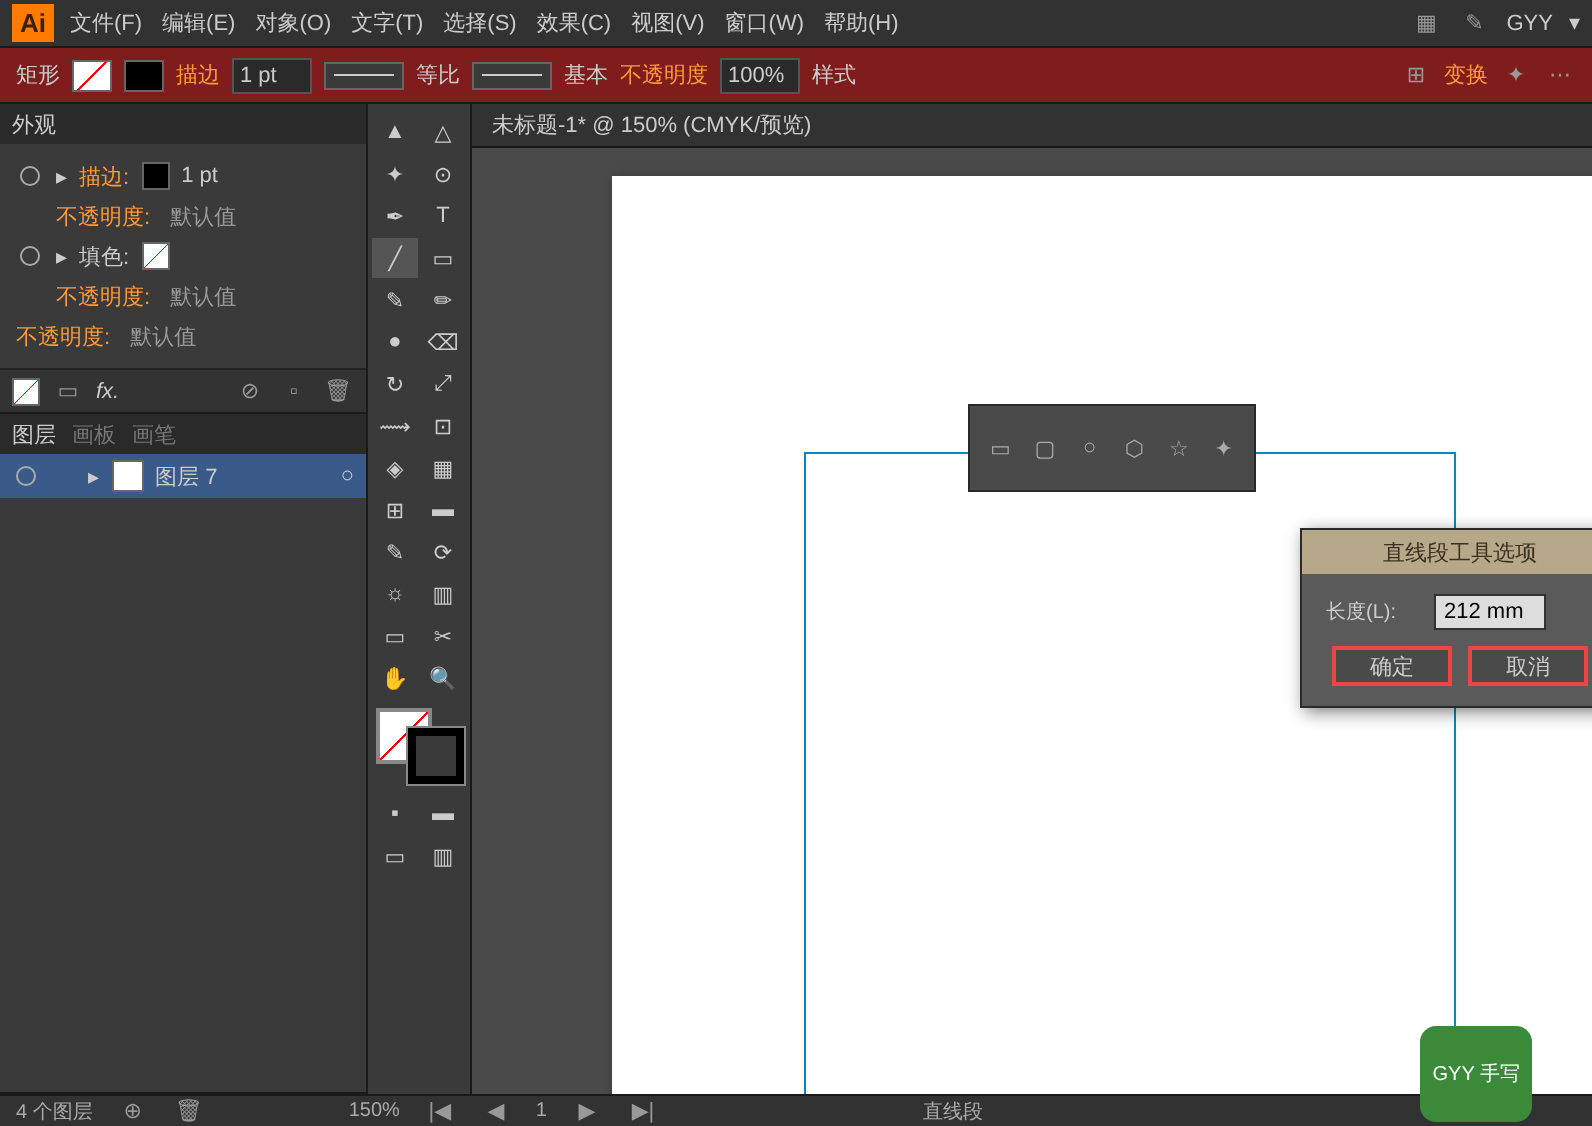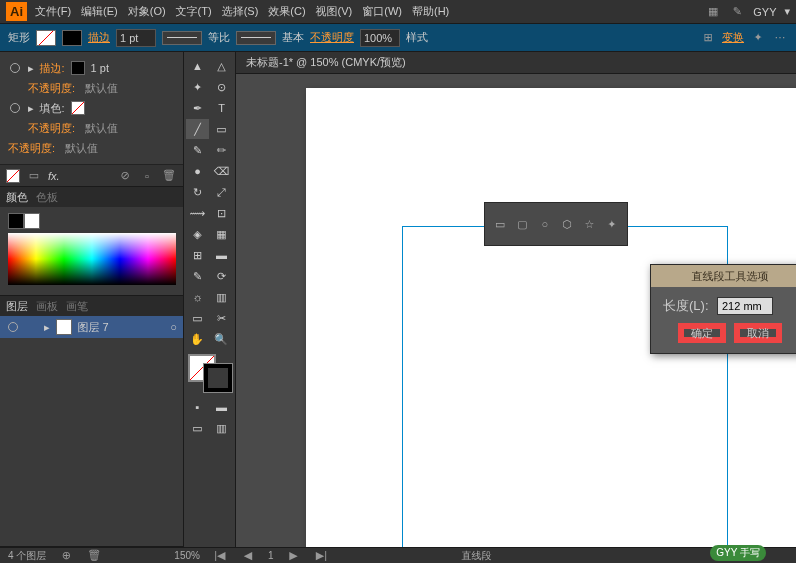--- a/index.html
+++ b/index.html
@@ -1,23 +1,23 @@
 <!DOCTYPE html>
 <html><head>
 <meta charset="utf-8">
 <style>
 *{margin:0;padding:0;box-sizing:border-box;font-family:"Microsoft YaHei",sans-serif;font-size:11px;color:#ccc}
 body{background:#323232;width:796px;height:563px;overflow:hidden;position:relative}
 .menubar{height:24px;background:#323232;display:flex;align-items:center;padding:0 6px;border-bottom:1px solid #1a1a1a}
 .ai-logo{background:#ff7b00;color:#3a2000;font-weight:bold;padding:2px 4px;font-size:13px;margin-right:8px}
 .menu-item{margin-right:10px;color:#ccc;cursor:pointer}
 .menu-right{margin-left:auto;display:flex;align-items:center;gap:8px}
-.control-bar{height:28px;background:#0c4a6e;display:flex;align-items:center;padding:0 8px;gap:6px;border-bottom:1px solid #1a1a1a}
+.control-bar{height:28px;background:#7f1d1d;display:flex;align-items:center;padding:0 8px;gap:6px;border-bottom:1px solid #1a1a1a}
 .cb-label{color:#ccc}
-.cb-orange{color:#ff9933;text-decoration:underline}
+.cb-orange{color:#ff9933;}
 .swatch{width:20px;height:16px;border:1px solid #666;display:inline-block}
 .swatch.white{background:#fff}
 .swatch.black{background:#000}
 .swatch.diag{background:linear-gradient(135deg,#fff 48%,#f00 48%,#f00 52%,#fff 52%)}
 .num-input{width:40px;height:18px;background:#2a2a2a;border:1px solid #555;color:#ccc;padding:0 3px}
 .stroke-sample{width:40px;height:14px;background:#3a3a3a;border:1px solid #666;display:flex;align-items:center;justify-content:center}
 .stroke-sample::before{content:"";width:30px;height:1px;background:#ccc}
 .main{display:flex;height:calc(100% - 52px - 16px)}
 .left-panels{width:184px;background:#3a3a3a;display:flex;flex-direction:column;border-right:1px solid #1a1a1a}
 .panel{border-bottom:1px solid #1a1a1a}
@@ -47,31 +47,31 @@
 .doc-tab{height:22px;background:#323232;display:flex;align-items:center;padding:0 10px;color:#ccc;border-bottom:1px solid #1a1a1a}
 .canvas-viewport{flex:1;position:relative;overflow:hidden;background:#4a4a4a}
 .artboard{position:absolute;left:70px;top:14px;width:500px;height:460px;background:#fff;box-shadow:2px 2px 6px rgba(0,0,0,0.4)}
 .drawn-rect{position:absolute;left:166px;top:152px;width:326px;height:340px;border:1px solid #0088cc}
 .shape-panel{position:absolute;left:248px;top:128px;width:144px;height:44px;background:#4a4a4a;border:1px solid #2a2a2a;display:flex;align-items:center;padding:0 8px;gap:8px}
 .shape-btn{width:16px;height:16px;color:#aaa;display:flex;align-items:center;justify-content:center;cursor:pointer}
 .dialog{position:absolute;left:414px;top:190px;width:160px;background:#5a5a5a;border:1px solid #2a2a2a;box-shadow:2px 2px 8px rgba(0,0,0,0.5)}
 .dialog-title{height:22px;background:#b8a88a;color:#3a3020;display:flex;align-items:center;justify-content:center;font-size:11px}
 .dialog-body{padding:10px 12px}
 .dlg-row{display:flex;align-items:center;margin-bottom:8px;gap:4px}
-.dlg-label{width:50px;color:#ccc;font-size:13px}
+.dlg-label{width:50px;color:#ccc;font-size:10px}
 .dlg-input{width:56px;height:18px;background:#ddd;border:1px solid #333;color:#000;padding:0 4px;font-size:11px}
 .angle-dial{width:20px;height:20px;border:1px solid #888;border-radius:50%;background:#4a4a4a;position:relative}
 .angle-dial::after{content:"";position:absolute;left:50%;top:50%;width:8px;height:1px;background:#ccc;transform-origin:left;transform:rotate(-45deg)}
 .dlg-check{display:flex;align-items:center;gap:6px;margin:4px 0 10px}
 .dlg-check input{width:12px;height:12px}
 .dlg-buttons{display:flex;gap:8px;justify-content:center}
-.dlg-btn{width:48px;height:20px;background:#4a4a4a;border:6px solid #ef4444;color:#ccc;cursor:pointer;display:flex;align-items:center;justify-content:center;font-size:11px}
+.dlg-btn{width:60px;height:20px;background:#4a4a4a;border:2px solid #ef4444;color:#ccc;cursor:pointer;display:flex;align-items:center;justify-content:center;font-size:11px}
 .statusbar{position:absolute;bottom:0;left:0;right:0;height:16px;background:#323232;display:flex;align-items:center;padding:0 8px;gap:12px;border-top:1px solid #1a1a1a}
 .status-item{color:#aaa;font-size:10px}
-.status-badge{position:absolute;right:30px;bottom:2px;background:#3a8a3a;color:#fff;padding:1px 6px;border-radius:8px;font-size:10px}
+.status-badge{position:absolute;right:30px;bottom:2px;background:#3a8a3a;color:#fff;padding:17px 6px;border-radius:8px;font-size:10px}
 .layer-row{display:flex;align-items:center;height:22px;background:#3a5a8a;padding:0 6px;gap:6px}
 </style>
 </head>
 <body>
 
 <div class="menubar">
   <span class="ai-logo">Ai</span>
   <span class="menu-item">文件(F)</span>
   <span class="menu-item">编辑(E)</span>
   <span class="menu-item">对象(O)</span>
@@ -105,20 +105,23 @@
   <span style="margin-left:auto"></span>
   <span class="mini-icon">⊞</span>
   <span class="cb-orange">变换</span>
   <span class="mini-icon">✦</span>
   <span class="mini-icon">⋯</span>
 </div>
 
 <div class="main">
   <div class="left-panels">
     <div class="panel">
+      <div class="panel-tabs">
+          <span class="panel-tab">外观</span>
+        </div>
       <div class="panel-body">
         <div class="appearance-row">
             <span class="eye"></span>
             <span>▸</span>
             <span class="orange-txt">描边:</span>
             <span class="swatch black" style="width:14px;height:14px"></span>
             <span>1 pt</span>
           </div>
         <div class="appearance-row sub">
             <span class="orange-txt">不透明度:</span>
@@ -143,33 +146,20 @@
         <span class="swatch diag" style="width:14px;height:14px"></span>
         <span class="mini-icon">▭</span>
         <span style="color:#ccc;font-style:italic">fx.</span>
         <span style="margin-left:auto"></span>
         <span class="mini-icon">⊘</span>
         <span class="mini-icon">▫</span>
         <span class="mini-icon">🗑</span>
       </div>
     </div>
 
-    <div class="panel">
-      <div class="panel-tabs">
-          <span class="panel-tab">颜色</span>
-          <span class="panel-tab dim">色板</span>
-        </div>
-      <div class="panel-body">
-        <div class="color-swatches">
-          <span class="cs" style="background:#000"></span>
-          <span class="cs" style="background:#fff"></span>
-        </div>
-        <div class="color-spectrum"></div>
-      </div>
-    </div>
 
     <div class="panel" style="flex:1">
       <div class="panel-tabs">
           <span class="panel-tab">图层</span>
           <span class="panel-tab dim">画板</span>
           <span class="panel-tab dim">画笔</span>
         </div>
       <div class="panel-body" style="padding:0">
         <div class="layer-row">
           <span class="eye"></span>

